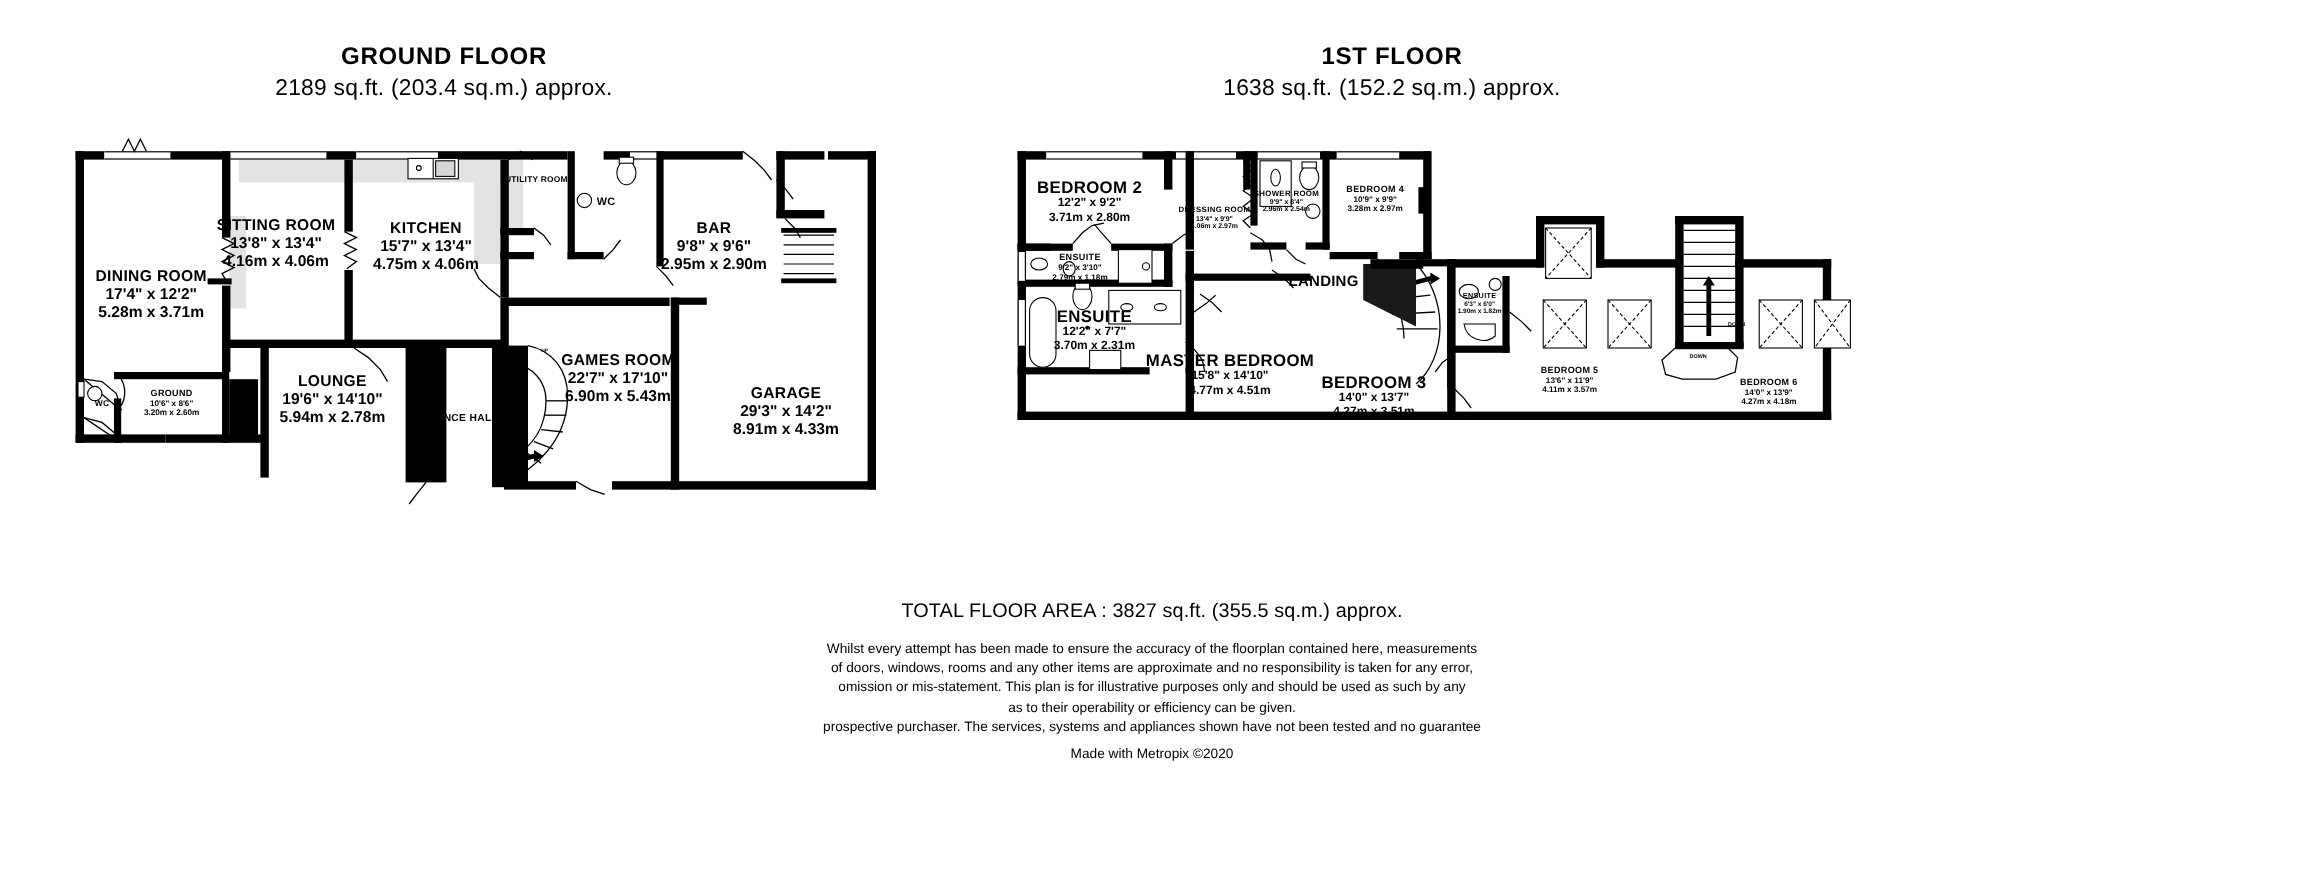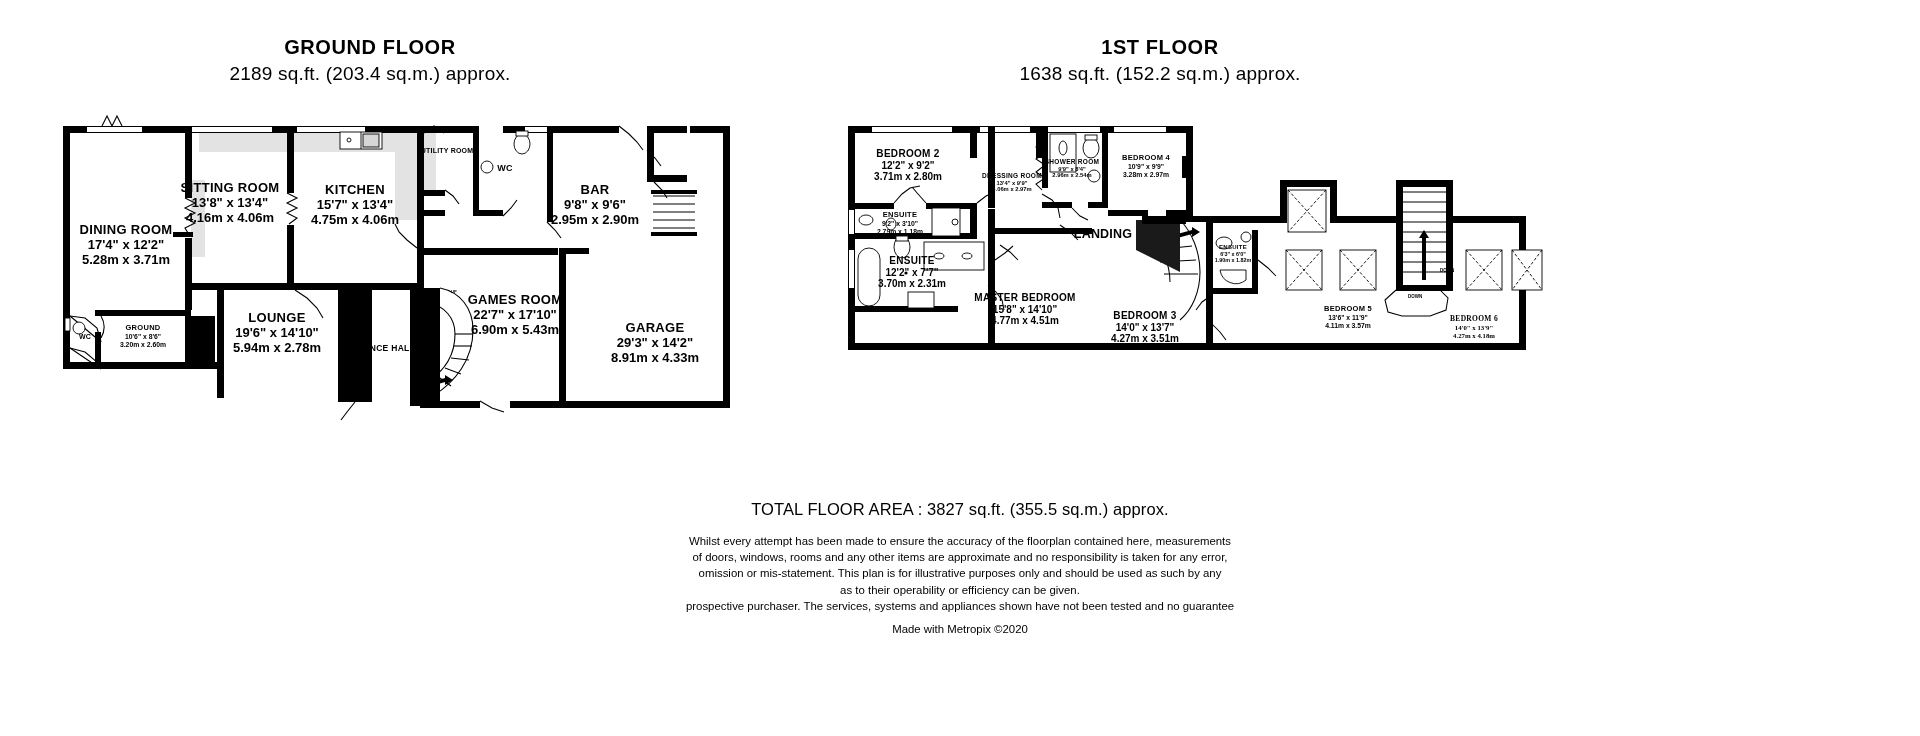--- a/index.html
+++ b/index.html
@@ -86,21 +86,21 @@
   }
   .rlabel .nm { display: block; font-size: 12.5px; letter-spacing: 0.3px; }
   .rlabel .d1 { display: block; font-size: 12.5px; }
   .rlabel .d2 { display: block; font-size: 12.5px; }
   .rlabel.sm .nm { font-size: 7.5px; }
   .rlabel.sm .d1, .rlabel.sm .d2 { font-size: 6.8px; }
   .rlabel.xs .nm { font-size: 6.5px; }
   .rlabel.xs .d1, .rlabel.xs .d2 { font-size: 5.8px; }
   .rlabel.tiny .nm { font-size: 6px; }
   .rlabel.tiny .d1, .rlabel.tiny .d2 { font-size: 5.4px; }
-  .rlabel.mid .nm { font-size: 10px; }
+  .rlabel.mid .nm { font-size: 14px; }
   .rlabel.mid .d1, .rlabel.mid .d2 { font-size: 10px; }
   .rlabel.lg .nm { font-size: 13px; }
   .rlabel.lg .d1, .rlabel.lg .d2 { font-size: 13px; }
 
   .plainlabel {
     position: absolute;
     font-weight: bold;
     font-size: 7px;
     letter-spacing: 0.2px;
     white-space: nowrap;
@@ -602,27 +602,27 @@
       <span class="d1">14'0"  x 13'7"</span>
       <span class="d2">4.27m  x 3.51m</span>
     </div>
 
     <div class="rlabel tiny" style="left:393px; top:124px;">
       <span class="nm">ENSUITE</span>
       <span class="d1">6'3"  x 6'0"</span>
       <span class="d2">1.90m  x 1.82m</span>
     </div>
 
-    <div class="rlabel sm" style="left:468px; top:185px;margin-left:40px;">
+    <div class="rlabel sm" style="left:468px; top:185px;">
       <span class="nm">BEDROOM 5</span>
       <span class="d1">13'6"  x 11'9"</span>
       <span class="d2">4.11m  x 3.57m</span>
     </div>
 
-    <div class="rlabel sm" style="left:634px; top:195px;font-family:Liberation Serif, serif;">
+    <div class="rlabel sm" style="left:634px; top:195px;">
       <span class="nm">BEDROOM 6</span>
       <span class="d1">14'0"  x 13'9"</span>
       <span class="d2">4.27m  x 4.18m</span>
     </div>
   </div>
 
   <div id="footer">
     <div id="total-area">TOTAL FLOOR AREA : 3827 sq.ft. (355.5 sq.m.) approx.</div>
     <div class="disclaimer">
       <p>Whilst every attempt has been made to ensure the accuracy of the floorplan contained here, measurements</p>

